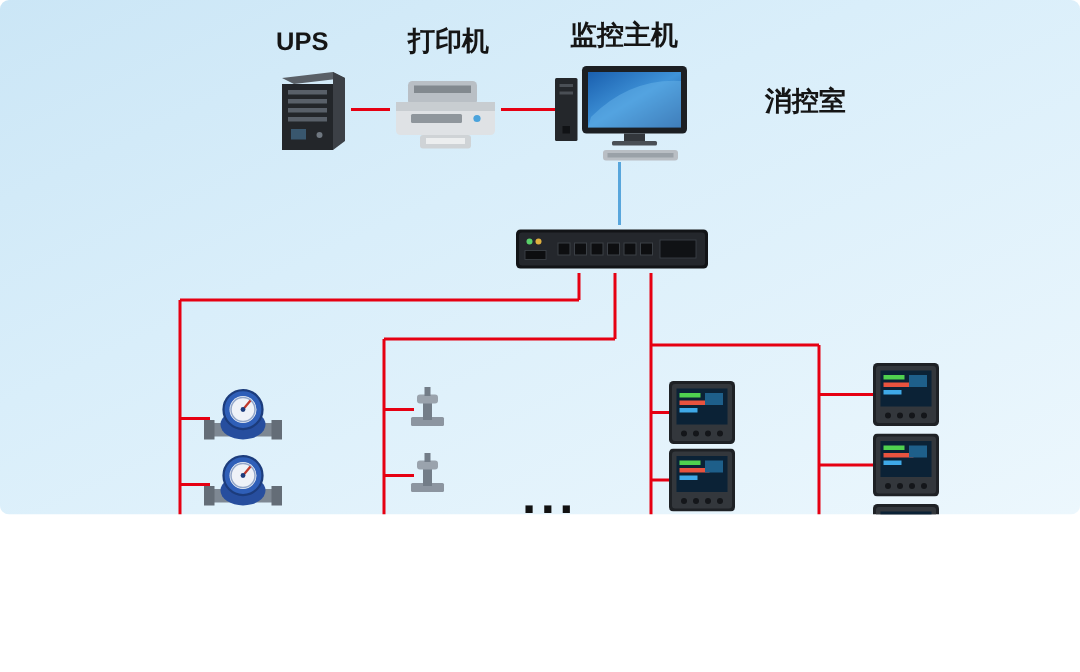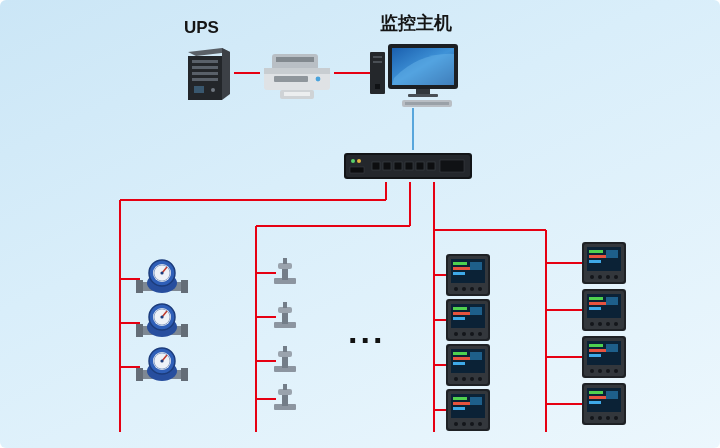--- a/index.html
+++ b/index.html
@@ -1,19 +1,19 @@
 <!DOCTYPE html>
 <html><head>
 <meta charset="utf-8">
 <style>
   * { margin:0; padding:0; box-sizing:border-box; }
   html,body { background:#ffffff; }
   body { font-family:"Liberation Sans", sans-serif; }
   .canvas {
-    position:relative; width:720px; height:448px;
+    position:relative; width:720px; height:343px;
     background:linear-gradient(155deg,#cbe6f6 0%,#d9eefa 40%,#ecf7fd 100%);
     border-radius:6px; overflow:hidden;text-align:center;
   }
   .lines { position:absolute; left:0; top:0; z-index:1; }
   .device { position:absolute; z-index:2; }
   .lbl { position:absolute; z-index:3; color:#151515; font-weight:700; white-space:nowrap; }
   .lbl-ups     { left:184px; top:18px;  font-size:17px; }
   .lbl-printer { left:272px; top:15px;  font-size:18px; }
   .lbl-host    { left:380px; top:11px;  font-size:18px; }
   .lbl-room    { left:510px; top:55px;  font-size:18px; }
@@ -45,21 +45,23 @@
              M410 182V226 M256 226H410 M256 226V432
              M434 182V432 M434 230H546 M546 230V432
              M120 279H140 M120 323H140 M120 367H140
              M256 273H276 M256 317H276 M256 361H276 M256 399H276
              M434 275H450 M434 320H450 M434 365H450 M434 410H450
              M546 263H584 M546 310H584 M546 357H584 M546 404H584" fill="none" stroke="#e60012" stroke-width="2"></path>
     <path d="M413 108V150" fill="none" stroke="#58a6dc" stroke-width="2"></path>
   </svg>
 
   <div class="lbl lbl-ups">UPS</div>
+  <div class="lbl lbl-printer">打印机</div>
   <div class="lbl lbl-host">监控主机</div>
+  <div class="lbl lbl-room">消控室</div>
   <div class="ellipsis">...</div>
 
   <svg class="device d-ups" viewBox="0 0 52 58">
     <polygon points="6,8 40,4 48,8 14,12" fill="#5a6067"></polygon>
     <polygon points="40,4 48,8 48,50 40,56" fill="#3c4046"></polygon>
     <rect x="6" y="12" width="34" height="44" fill="#23262a"></rect>
     <rect x="10" y="16" width="26" height="3" fill="#596069"></rect>
     <rect x="10" y="22" width="26" height="3" fill="#596069"></rect>
     <rect x="10" y="28" width="26" height="3" fill="#596069"></rect>
     <rect x="10" y="34" width="26" height="3" fill="#596069"></rect>

